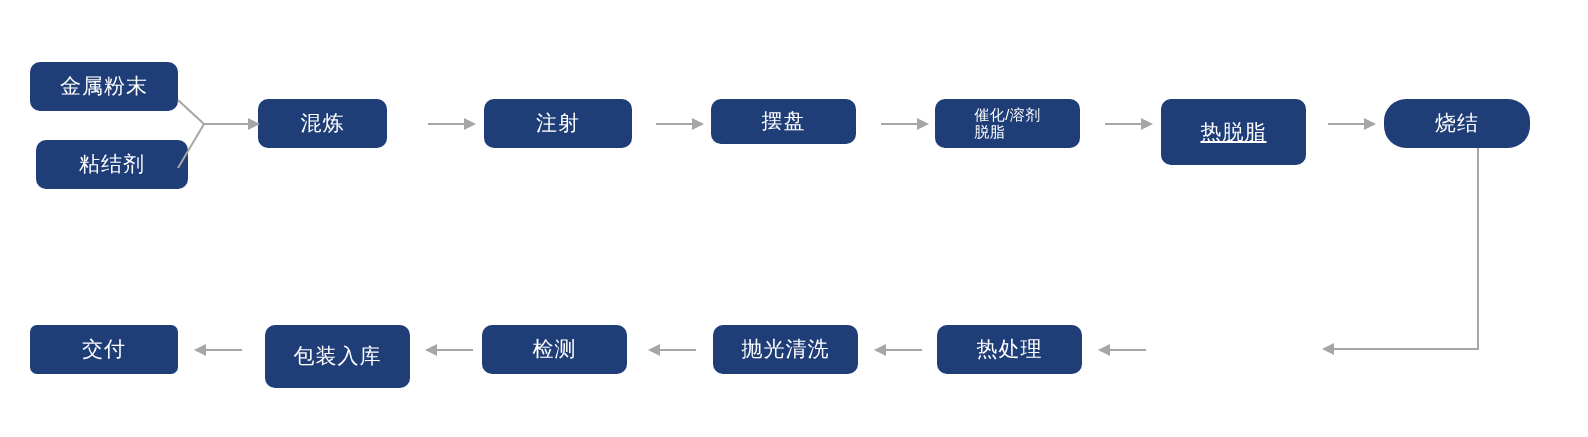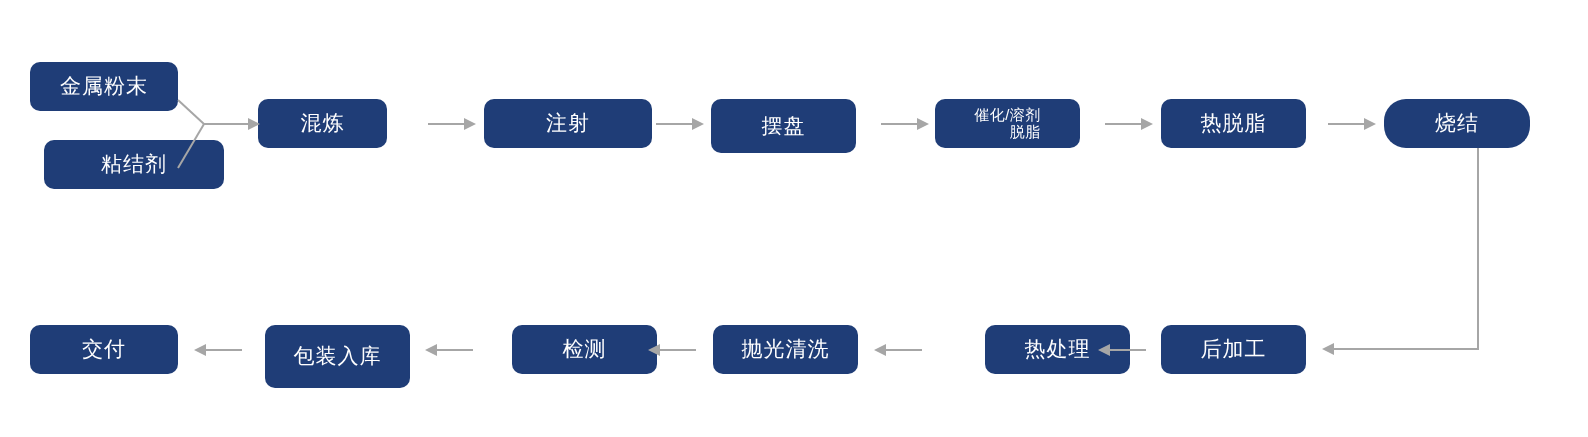--- a/index.html
+++ b/index.html
@@ -16,21 +16,21 @@
     font-family: "Liberation Sans", "DejaVu Sans", sans-serif;
   }
   .node {
     position: absolute;
     background: #1F3D77;
     border-radius: 10px;
     color: #ffffff;
     display: flex;
     align-items: center;
     justify-content: center;
-    text-align: right;
+    text-align: left;
     font-size: 21px;
     line-height: 1.18;
     letter-spacing: 1px;
     box-sizing: border-box;
     padding: 2px 6px;
     white-space: pre-line;
     font-weight: 400;
   }
   .node.two-line {
     font-size: 15px;
@@ -51,46 +51,45 @@
     fill: #A6A6A6;
   }
 </style>
 </head>
 <body>
 
 <div id="canvas">
 
   <div class="node" style="left:30px; top:62px; width:148px; height:49px;">金属粉末</div>
 
-  <div class="node" style="left:44px; top:140px; width:180px; height:49px;">粘结剂</div>
+  <div class="node" style="left:36px; top:140px; width:152px; height:49px;">粘结剂</div>
 
   <div class="node" style="left:258px; top:99px; width:129px; height:49px;">混炼</div>
 
-  <div class="node" style="left:484px; top:99px; width:168px; height:49px;">注射</div>
+  <div class="node" style="left:484px; top:99px; width:148px; height:49px;">注射</div>
 
-  <div class="node" style="left:711px; top:99px; width:145px; height:54px;">摆盘</div>
+  <div class="node" style="left:711px; top:99px; width:145px; height:45px;">摆盘</div>
 
   <div class="node two-line" style="left:935px; top:99px; width:145px; height:49px;">催化/溶剂
 脱脂</div>
 
-  <div class="node" style="left:1161px; top:99px; width:145px; height:49px;">热脱脂</div>
+  <div class="node" style="left:1161px; top:99px; width:145px; height:66px;text-decoration:underline;">热脱脂</div>
 
   <div class="node" style="left:1384px; top:99px; width:146px; height:49px;border-radius:22px;">烧结</div>
 
-  <div class="node" style="left:30px; top:325px; width:148px; height:49px;">交付</div>
+  <div class="node" style="left:30px; top:325px; width:148px; height:49px;border-radius:7px;">交付</div>
 
   <div class="node" style="left:265px; top:325px; width:145px; height:63px;">包装入库</div>
 
-  <div class="node" style="left:512px; top:325px; width:145px; height:49px;">检测</div>
+  <div class="node" style="left:482px; top:325px; width:145px; height:49px;">检测</div>
 
   <div class="node" style="left:713px; top:325px; width:145px; height:49px;">抛光清洗</div>
 
-  <div class="node" style="left:937px; top:325px; width:145px; height:49px;margin-left:48px;">热处理</div>
+  <div class="node" style="left:937px; top:325px; width:145px; height:49px;">热处理</div>
 
-  <div class="node" style="left:1161px; top:325px; width:145px; height:49px;">后加工</div>
 
   <svg class="arrow-svg" style="left:176px; top:96px;" width="86" height="80">
     <path class="conn-line" d="M 2 4 L 28 28"></path>
     <path class="conn-line" d="M 2 72 L 28 28"></path>
     <path class="conn-line" d="M 28 28 L 72 28"></path>
     <polygon class="conn-head" points="72,22 84,28 72,34"></polygon>
   </svg>
 
   <svg class="arrow-svg" style="left:428px; top:117px;" width="48" height="14">
     <path class="conn-line" d="M 0 7 L 36 7"></path>

